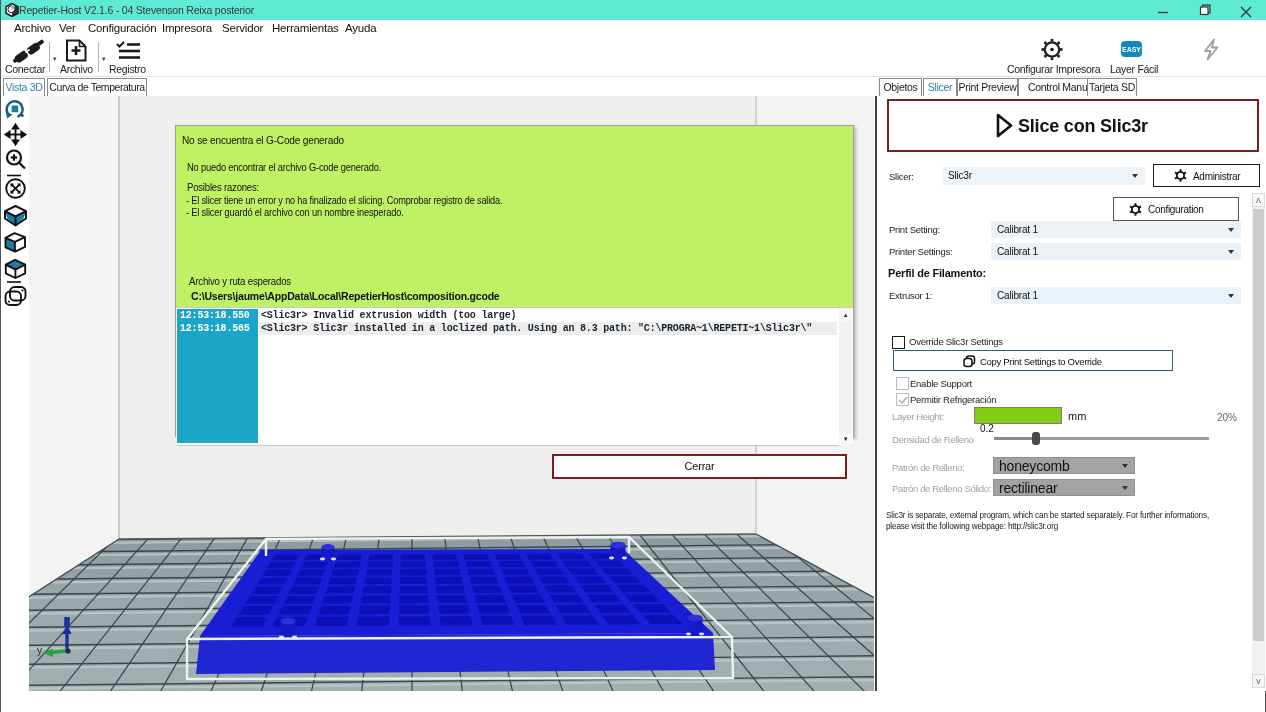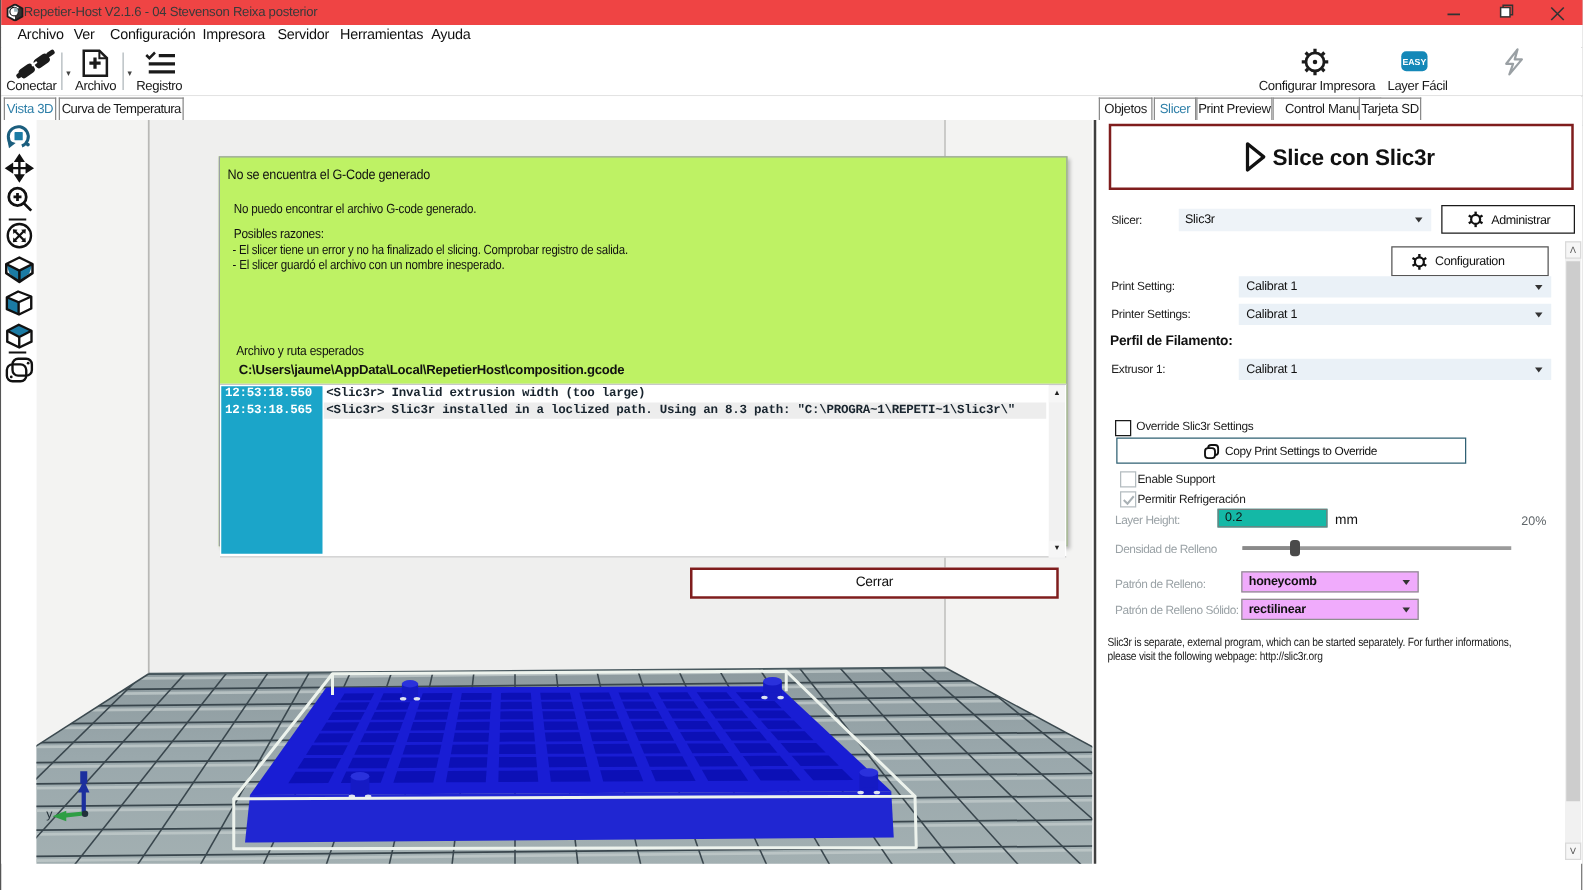--- a/index.html
+++ b/index.html
@@ -1,20 +1,20 @@
 <!DOCTYPE html>
 <html><head><meta charset="utf-8">
 <style>
 html,body{margin:0;padding:0;width:1266px;height:712px;overflow:hidden;background:#fff;
   font-family:"Liberation Sans",sans-serif;-webkit-font-smoothing:antialiased;}
 *{box-sizing:border-box;}
 .abs{position:absolute;}
 #win{position:relative;width:1266px;height:712px;background:#fff;border-left:1px solid #555;border-right:1px solid #555;}
 
-#titlebar{position:absolute;left:0;top:0;width:1266px;height:20px;background:#ef4444;padding-left:16px;}
+#titlebar{position:absolute;left:0;top:0;width:1266px;height:20px;background:#5eead4;padding-left:16px;}
 #titletext{position:absolute;left:18px;top:4px;font-size:10.5px;letter-spacing:-0.2px;color:#3a3a3a;}
 .winbtn{position:absolute;top:0;width:34px;height:19px;color:#333;text-align:center;}
 
 #menubar{position:absolute;left:0;top:20px;width:1266px;height:18px;background:#fff;font-size:11.5px;color:#111;letter-spacing:-0.2px;}
 #menubar span{position:absolute;top:2px;}
 
 #toolbar{position:absolute;left:0;top:38px;width:1266px;height:38px;background:#fff;}
 .tbsep{position:absolute;top:4px;width:1px;height:30px;background:#aeb6ba;}
 .tbarrow{position:absolute;top:17px;font-size:7px;color:#444;}
 .tblabel{position:absolute;top:25px;font-size:10.5px;letter-spacing:-0.3px;color:#1a1a1a;white-space:nowrap;}
@@ -27,21 +27,21 @@
 
 #iconstrip{position:absolute;left:0;top:96px;width:28px;height:595px;background:#fff;}
 #viewport{position:absolute;left:28px;top:96px;width:845px;height:595px;overflow:hidden;}
 
 #rpanel{position:absolute;left:874px;top:96px;width:392px;height:595px;background:#fff;border-left:2px solid #3f3f3f;}
 .lbl{position:absolute;font-size:9.5px;letter-spacing:-0.25px;color:#1c1c1c;white-space:nowrap;}
 .lblg{position:absolute;font-size:9.5px;letter-spacing:-0.35px;color:#9aa2a6;white-space:nowrap;}
 .combo-flat{position:absolute;background:#eef3f8;font-size:10px;color:#111;letter-spacing:-0.2px;}
 .combo-flat .arr{position:absolute;right:7px;top:50%;margin-top:-2px;width:0;height:0;
   border-left:3.5px solid transparent;border-right:3.5px solid transparent;border-top:4px solid #333;}
-.combo-box{position:absolute;background:#f0abfc;border:1px solid #8f8f8f;font-size:10px;color:#111;letter-spacing:-0.2px;font-weight:bold;}
+.combo-box{position:absolute;background:#a3a3a3;border:1px solid #8f8f8f;font-size:14px;color:#111;letter-spacing:-0.2px;}
 .combo-box .arr{position:absolute;right:6px;top:50%;margin-top:-2px;width:0;height:0;
   border-left:3.5px solid transparent;border-right:3.5px solid transparent;border-top:4px solid #333;}
 .btn-dark{position:absolute;background:#fff;border:2px solid #7f1d1d;color:#111;text-align:center;}
 .btn-thin{position:absolute;background:#fff;border:1px solid #222;color:#111;text-align:center;}
 .cb{position:absolute;width:13px;height:13px;background:#fff;border:1.6px solid #1a1a1a;}
 .cb.dis{border:1.4px solid #b4bcc0;}
 
 #statusbar{position:absolute;left:0;top:691px;width:1266px;height:21px;background:#fff;
   border-top:3px solid #3f3f3f;font-size:10.5px;color:#111;}
 
@@ -543,21 +543,21 @@
 </div>
 <div class="cb dis" style="left:19px;top:281px"></div>
 <div class="lbl" style="left:33px;top:282px">Enable Support</div>
 <div class="cb dis" style="left:19px;top:297px"></div>
 <svg class="abs" style="left:20px;top:298px" width="12" height="12">
         <path d="M2 6 l3 3 l5 -6" stroke="#a9b1b5" stroke-width="1.6" fill="none"></path>
       </svg>
 <div class="lbl" style="left:33px;top:298px">Permitir Refrigeración</div>
 
 <div class="lblg" style="left:15px;top:315px">Layer Height:</div>
-<div class="abs" style="left:97px;top:311px;width:88px;height:15px;background:#14b8a6;border:1px solid #7a7a7a;font-size:10px;padding:1px 0 0 5px;color:#111">0.2</div>
+<div class="abs" style="left:97px;top:311px;width:88px;height:15px;background:#84cc16;border:1px solid #7a7a7a;font-size:10px;padding:15px 0 0 5px;color:#111">0.2</div>
 <div class="abs" style="left:191px;top:314px;font-size:11px;color:#111">mm</div>
 <div class="abs" style="left:340px;top:316px;font-size:10px;color:#5f6569">20%</div>
 
 <div class="lblg" style="left:15px;top:338px">Densidad de Relleno</div>
 <div class="abs" style="left:117px;top:341px;width:215px;height:3px;background:#9b9b9b"></div>
 <div class="abs" style="left:117px;top:341px;width:41px;height:3px;background:#8a8a8a"></div>
 <div class="abs" style="left:155px;top:336px;width:8px;height:13px;background:#4a4a4a;border-radius:3px"></div>
 
 <div class="lblg" style="left:15px;top:366px">Patrón de Relleno:</div>
 <div class="combo-box" style="left:116px;top:361px;width:142px;height:17px;line-height:16px;padding-left:5px">honeycomb<span class="arr"></span></div>

